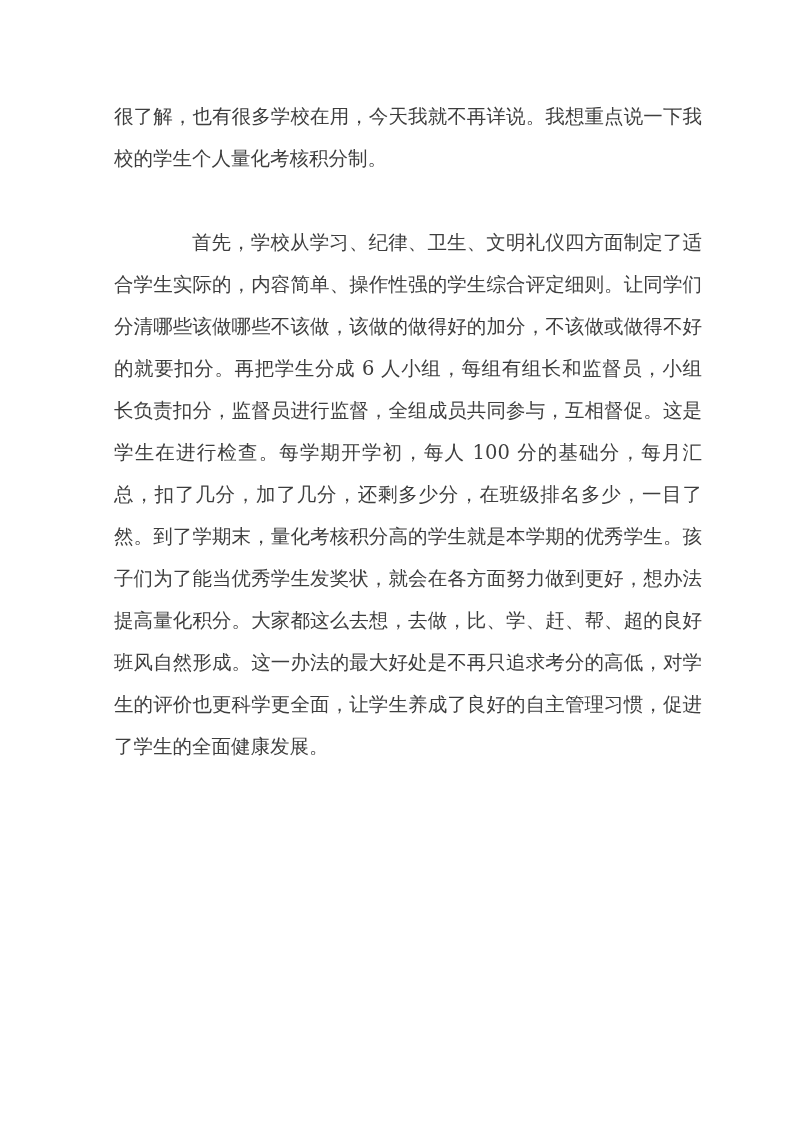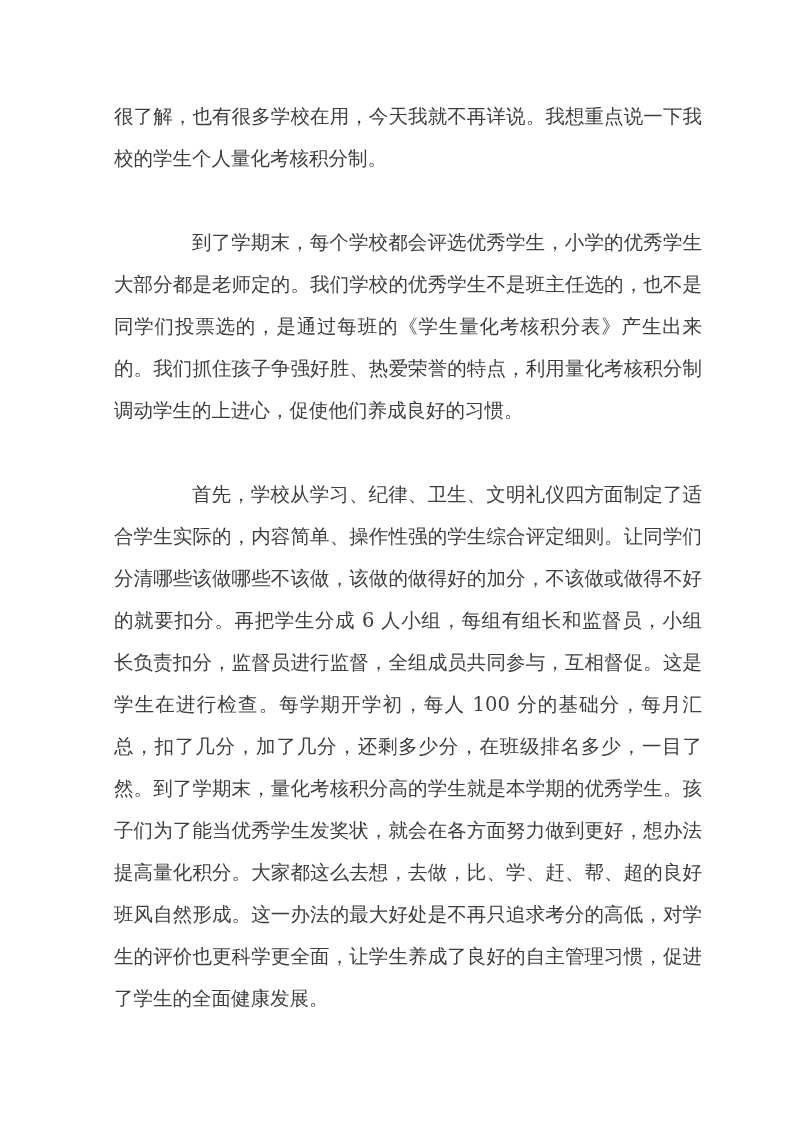--- a/index.html
+++ b/index.html
@@ -32,16 +32,15 @@
   .para.indent {
     text-indent: 78px;
   }
 </style>
 </head>
 <body>
 
 <div class="page">
   <p class="para">很了解，也有很多学校在用，今天我就不再详说。我想重点说一下我校的学生个人量化考核积分制。</p>
 
-  <p class="para indent">到了学期末，每个学校都会评选优秀学生，小学的优秀学生大部分都是老师定的。我们学校的优秀学生不是班主任选的，也不是同学们投票选的，是通过每班的《学生量化考核积分表》产生出来的。我们抓住孩子争强好胜、热爱荣誉的特点，利用量化考核积分制调动学生的上进心，促使他们养成良好的习惯。</p>
 
   <p class="para indent">首先，学校从学习、纪律、卫生、文明礼仪四方面制定了适合学生实际的，内容简单、操作性强的学生综合评定细则。让同学们分清哪些该做哪些不该做，该做的做得好的加分，不该做或做得不好的就要扣分。再把学生分成 6 人小组，每组有组长和监督员，小组长负责扣分，监督员进行监督，全组成员共同参与，互相督促。这是学生在进行检查。每学期开学初，每人 100 分的基础分，每月汇总，扣了几分，加了几分，还剩多少分，在班级排名多少，一目了然。到了学期末，量化考核积分高的学生就是本学期的优秀学生。孩子们为了能当优秀学生发奖状，就会在各方面努力做到更好，想办法提高量化积分。大家都这么去想，去做，比、学、赶、帮、超的良好班风自然形成。这一办法的最大好处是不再只追求考分的高低，对学生的评价也更科学更全面，让学生养成了良好的自主管理习惯，促进了学生的全面健康发展。</p>
 </div>
 
 </body></html>

